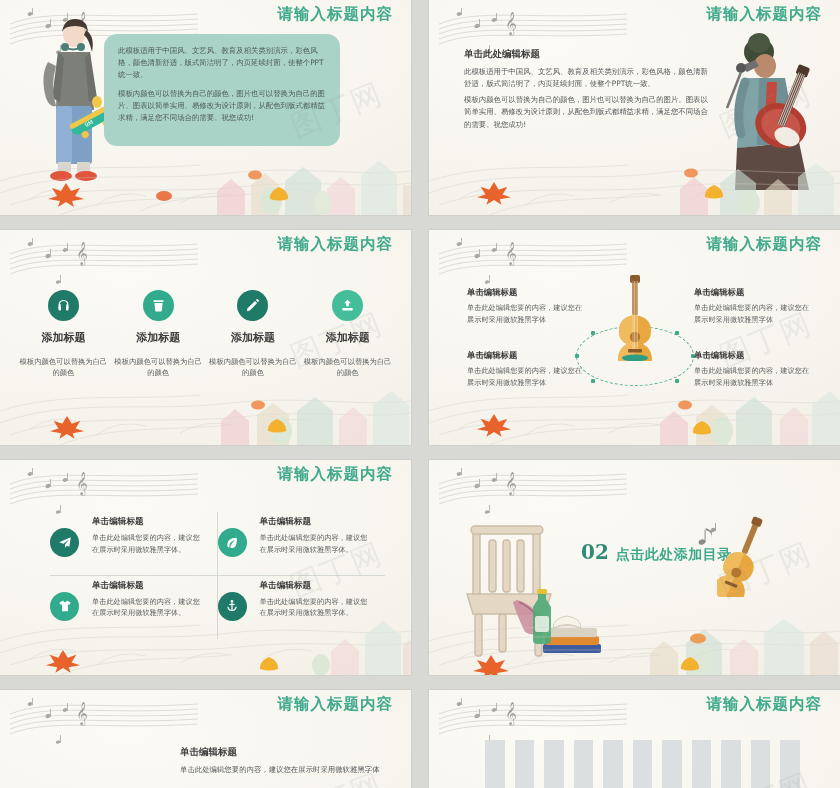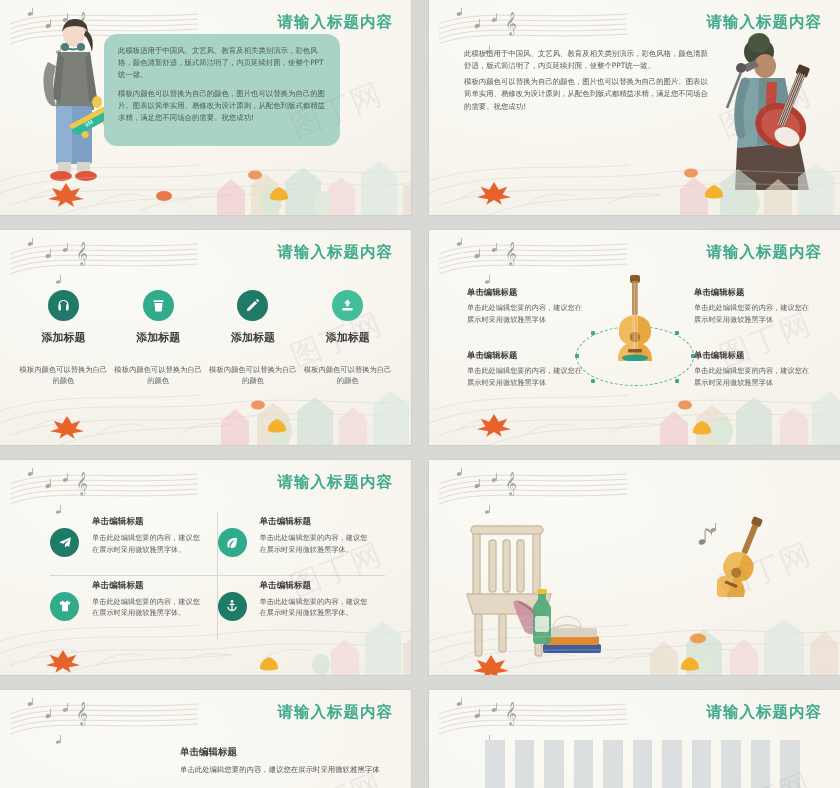--- a/index.html
+++ b/index.html
@@ -42,21 +42,21 @@
   .leafy { position: absolute; pointer-events: none; }
   .wm {
     position: absolute; right: 26px; top: 42%;
     font-size: 30px; color: rgba(150,150,150,0.13);
     transform: rotate(-22deg); letter-spacing: 2px;
     pointer-events: none; white-space: nowrap;
     font-family: "DejaVu Serif", serif;
   }
   
   .slide-title {
-    position: absolute; right: 18px; top: 12px;
+    position: absolute; right: 18px; top: 4px;
     font-size: 15.5px; font-weight: bold; color: #3fa98b;
     letter-spacing: 1px;
     font-family: "DejaVu Sans", sans-serif;
   }
   
   .bubble {
     position: absolute; left: 104px; top: 34px; width: 236px; height: 112px;
     background: #a9d3c6; border-radius: 13px;
     padding: 11px 14px; color: #4d5b57;
     font-size: 7.4px; line-height: 1.62;
@@ -83,21 +83,21 @@
     position: absolute; left: 18px; right: 18px; top: 60px;
     display: grid; grid-template-columns: repeat(4, 1fr); gap: 4px;
   }
   .ic-col { text-align: center; }
   .ic-circle {
     width: 31px; height: 31px; border-radius: 50%;
     margin: 0 auto 9px; display: flex; align-items: center; justify-content: center;
   }
   .ic-circle svg { width: 15px; height: 15px; fill: #fff; }
   .ic-h {
-    font-size: 11px; font-weight: bold; color: #3d3d3d; margin-bottom: 19px;
+    font-size: 11px; font-weight: bold; color: #3d3d3d; margin-bottom: 11px;
     font-family: "DejaVu Sans", sans-serif;
   }
   .ic-p {
     font-size: 7.3px; line-height: 1.55; color: #5a5e5f;
     font-family: Liberation Serif, serif;
   }
   
   .orbit {
     position: absolute; left: 50%; top: 96px; transform: translateX(-50%);
     width: 118px; height: 60px; border: 1px dashed #56b495; border-radius: 50%;
@@ -291,20 +291,21 @@
           <rect x="57" y="7" width="0.8" height="8"></rect>
         <ellipse cx="48" cy="46" rx="2.2" ry="1.7" transform="rotate(-20 48 46)"></ellipse>
           <rect x="50" y="39" width="0.8" height="8"></rect>
       </g>
       <text x="66" y="24" font-size="20" fill="#7e7c76" font-family="DejaVu Serif, serif">𝄞</text>
     </svg>
 
     <div class="slide-title" data-interactable="true">请输入标题内容</div>
 
     <div class="s2-body" data-interactable="true">
+      <div class="s2-h" data-interactable="false">单击此处编辑标题</div>
       <div class="s2-p" data-interactable="false">此模板适用于中国风、文艺风、教育及相关类别演示，彩色风格，颜色清新舒适，版式简洁明了，内页延续封面，使整个PPT统一致。</div>
       <div class="s2-p" data-interactable="false">模板内颜色可以替换为自己的颜色，图片也可以替换为自己的图片。图表以简单实用、易修改为设计原则，从配色到版式都精益求精，满足您不同场合的需要。祝您成功!</div>
     </div>
 
     <svg class="singer" viewBox="0 0 125 168" data-interactable="false">
       <ellipse cx="52" cy="30" rx="15" ry="14" fill="#3f4a38"></ellipse>
       <ellipse cx="52" cy="21" rx="11" ry="10" fill="#4a5740"></ellipse>
       <ellipse cx="58" cy="44" rx="11" ry="12" fill="#b98a6b"></ellipse>
       <path d="M34 44 L48 38 L52 44 L40 50Z" fill="#6f6f6f"></path>
       <circle cx="34" cy="46" r="5" fill="#585858"></circle>
@@ -701,20 +702,24 @@
       <path d="M12 18 q14-9 28 0 q-14-5 -28 0z" fill="#f3efe3" stroke="#cfc7b5" stroke-width="0.8"></path>
       <path d="M26 6 q-14 2 -14 12 q14-7 28 0 q0-10 -14-12z" fill="#f7f3e8" stroke="#cfc7b5" stroke-width="0.8"></path>
     </svg>
 
     <svg style="position:absolute;left:98px;top:128px;width:30px;height:58px" viewBox="0 0 30 58" data-interactable="false">
       <path d="M11 4 h8 v7 l5 8 v33 a4 4 0 0 1 -4 4 h-10 a4 4 0 0 1 -4 -4 v-33 l5 -8z" fill="#4fa977" opacity=".9"></path>
       <rect x="10" y="1" width="10" height="5" rx="1.5" fill="#e8c133"></rect>
       <rect x="8" y="28" width="14" height="16" rx="2" fill="#eef3ec" opacity=".85"></rect>
     </svg>
 
+    <div class="sec" data-interactable="true">
+      <span class="sec-num" data-interactable="false">02</span>
+      <span class="sec-txt" data-interactable="true">点击此处添加目录</span>
+    </div>
 
     <svg class="guitar6" viewBox="0 0 52 82" data-interactable="false">
       <g transform="rotate(22 26 41)">
         <rect x="23" y="4" width="6" height="34" rx="1.5" fill="#b07b3e"></rect>
         <rect x="21" y="0" width="10" height="8" rx="2" fill="#8a5a2b"></rect>
         <path d="M26 38 q-15 2 -15 15 q0 9 7 12 q-8 5 -8 14 q0 9 16 9 q16 0 16-9 q0-9-8-14 q7-3 7-12 q0-13-15-15z" fill="#e8a83f"></path>
         <path d="M26 38 q-15 2 -15 15 q0 9 7 12 q-8 5 -8 14 q0 9 16 9 z" fill="#f0bb5d"></path>
         <circle cx="26" cy="59" r="5" fill="#b5762d"></circle>
         <rect x="19" y="70" width="13" height="3.2" rx="1" fill="#8a5a2b"></rect>
       </g>

